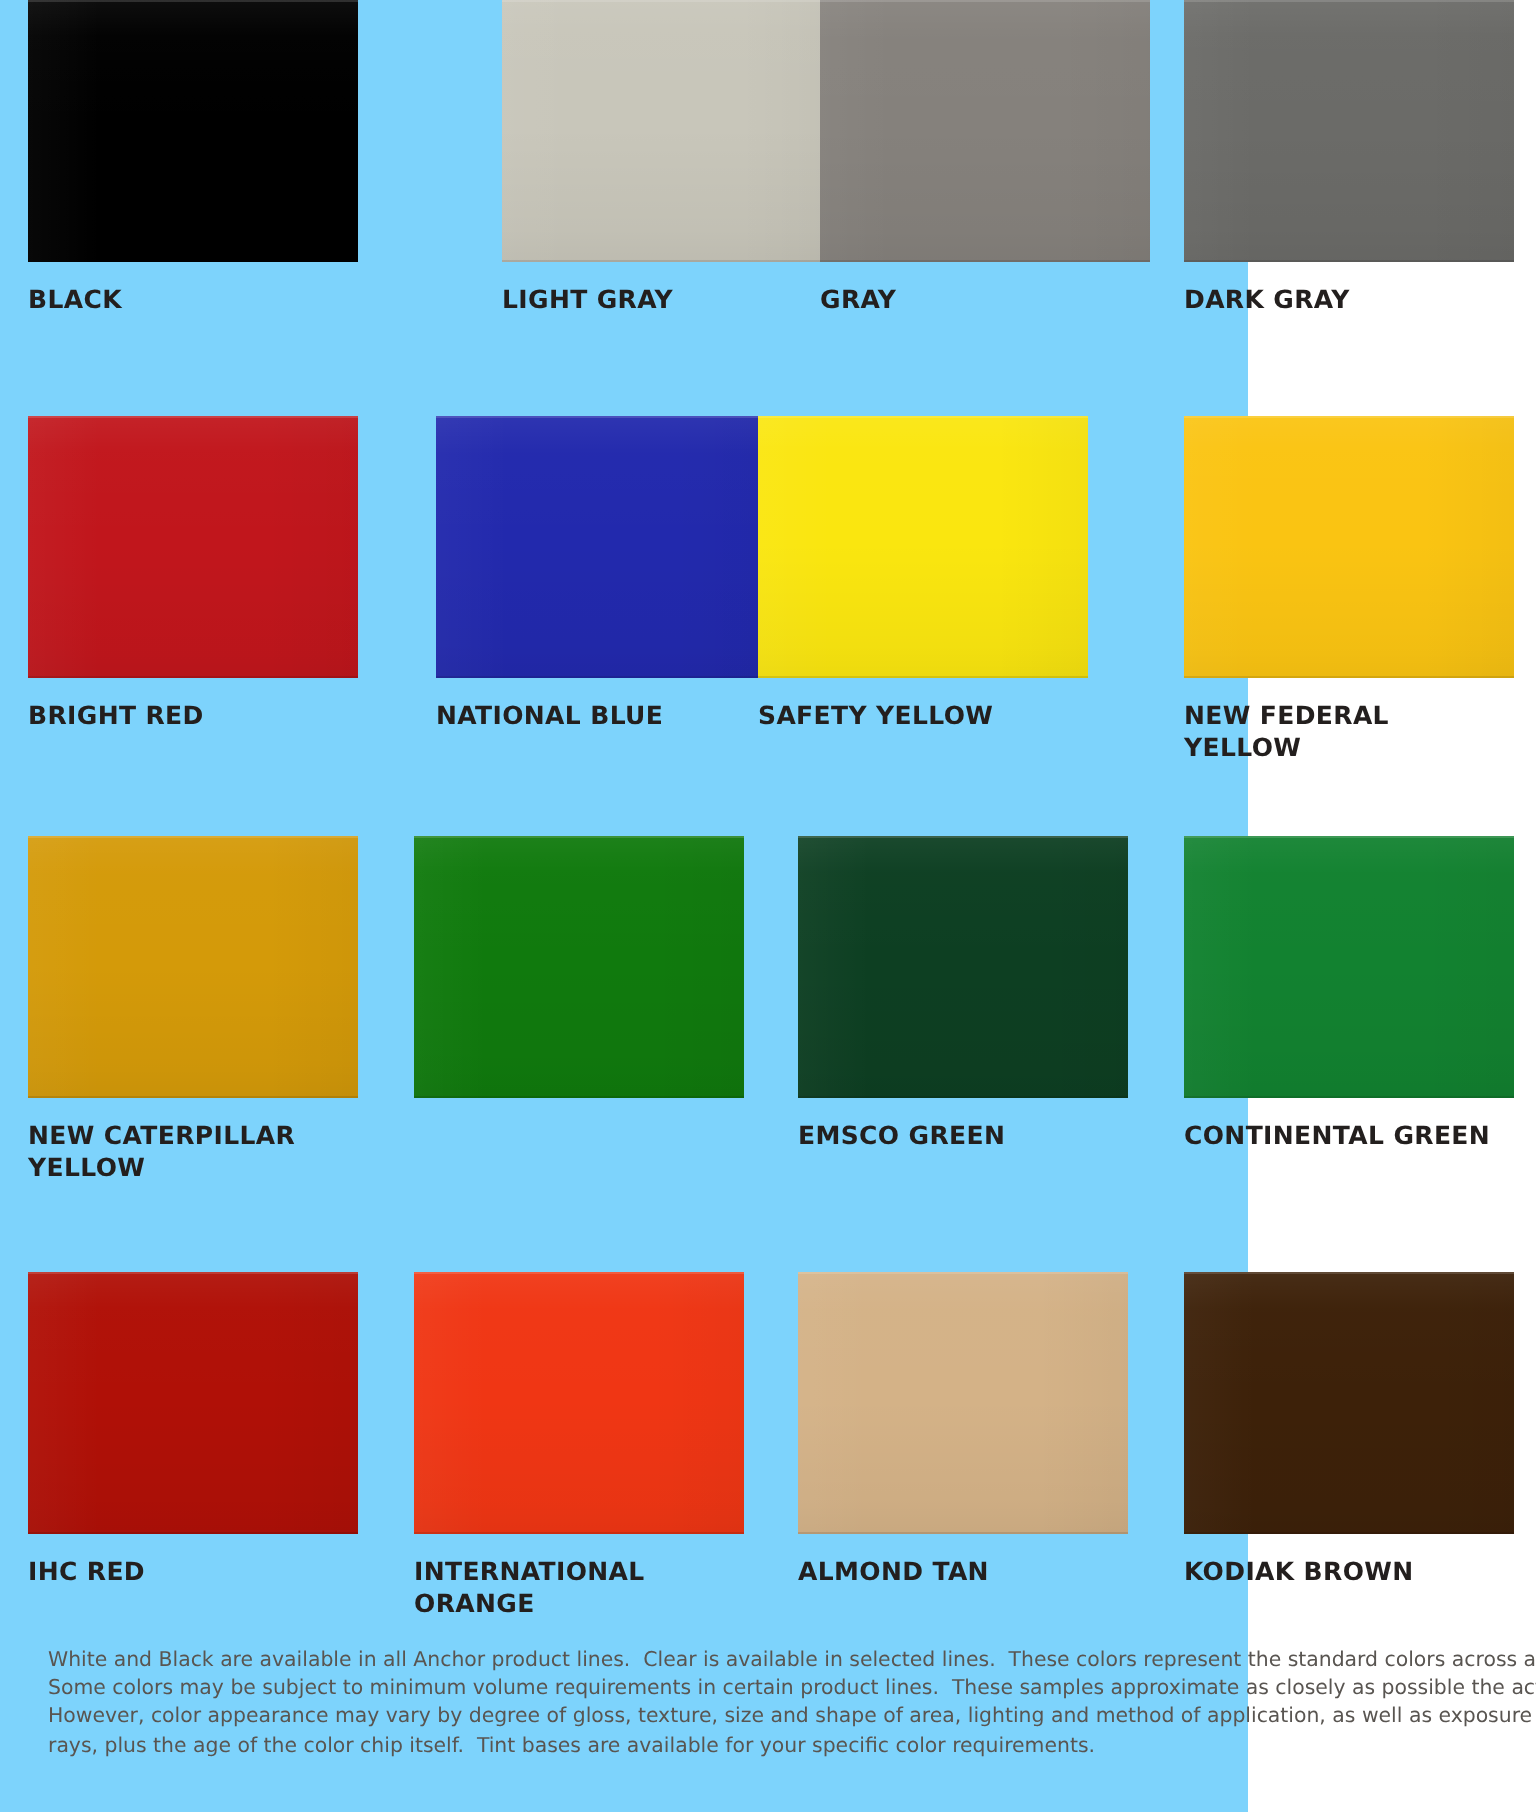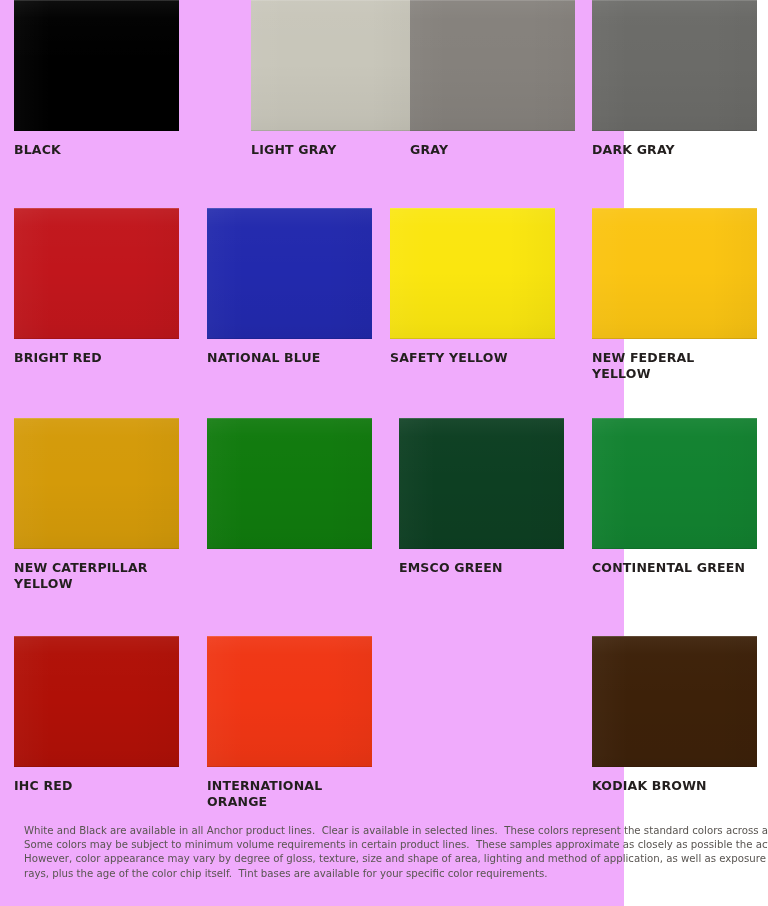--- a/index.html
+++ b/index.html
@@ -12,21 +12,21 @@
     height: 906px;
     overflow: hidden;
     font-family: "Liberation Sans", sans-serif;
     -webkit-font-smoothing: antialiased;
   }
 
   .sheet {
     position: relative;
     width: 624px;
     height: 906px;
-    background: #f0abfc;
+    background: #7dd3fc;
   }
 
   
   .grid {
     position: absolute;
     left: 0;
     top: 0;
     width: 768px;
   }
 
@@ -151,29 +151,29 @@
     <div class="row" style="height:210px;">
 
       <div class="cell" style="left:14px;">
         <div class="chip" id="chip-4" style="background: rgb(193, 22, 28);">
           <div class="sheen"></div>
           <div class="edge"></div>
         </div>
         <div class="label">BRIGHT RED</div>
       </div>
 
-      <div class="cell" style="left:196px;padding-left:11px;">
+      <div class="cell" style="left:207px;padding-left:11px;">
         <div class="chip" id="chip-5" style="background: rgb(34, 41, 173);">
           <div class="sheen"></div>
           <div class="edge"></div>
         </div>
         <div class="label">NATIONAL BLUE</div>
       </div>
 
-      <div class="cell" style="left:390px;">
+      <div class="cell" style="left:379px;">
         <div class="chip" id="chip-6" style="background: rgb(250, 230, 15);">
           <div class="sheen"></div>
           <div class="edge"></div>
         </div>
         <div class="label">SAFETY YELLOW</div>
       </div>
 
       <div class="cell" style="left:592px;">
         <div class="chip" id="chip-7" style="background: rgb(250, 196, 18);">
           <div class="sheen"></div>
@@ -232,20 +232,27 @@
 
       <div class="cell" style="left:207px;">
         <div class="chip" id="chip-13" style="background: rgb(240, 54, 20);">
           <div class="sheen"></div>
           <div class="edge"></div>
         </div>
         <div class="label">INTERNATIONAL
 ORANGE</div>
       </div>
 
+      <div class="cell" style="left:399px;">
+        <div class="chip" id="chip-14" style="background: rgb(212, 178, 135);">
+          <div class="sheen"></div>
+          <div class="edge"></div>
+        </div>
+        <div class="label">ALMOND TAN</div>
+      </div>
 
       <div class="cell" style="left:592px;">
         <div class="chip" id="chip-15" style="background: rgb(61, 33, 9);">
           <div class="sheen"></div>
           <div class="edge"></div>
         </div>
         <div class="label">KODIAK BROWN</div>
       </div>
 
     </div>

